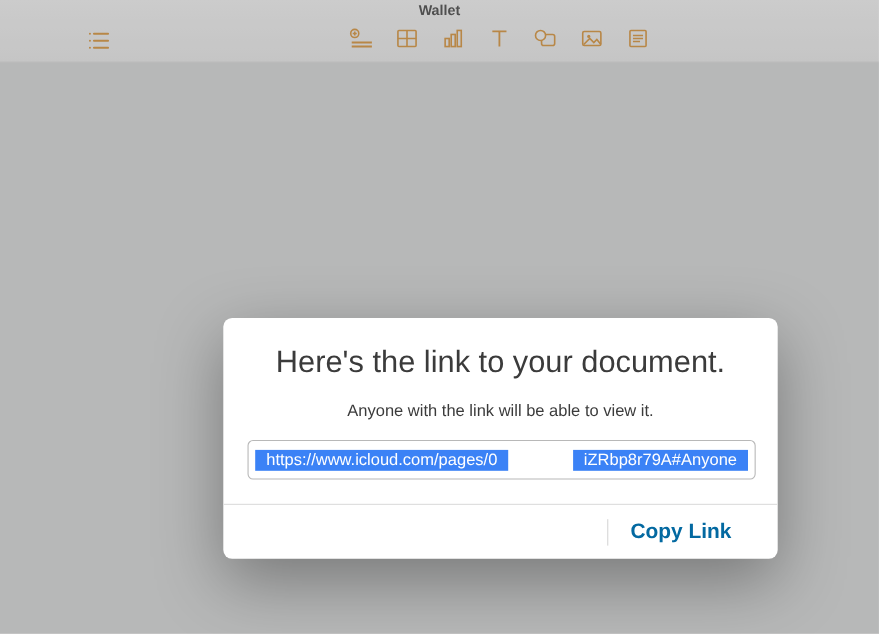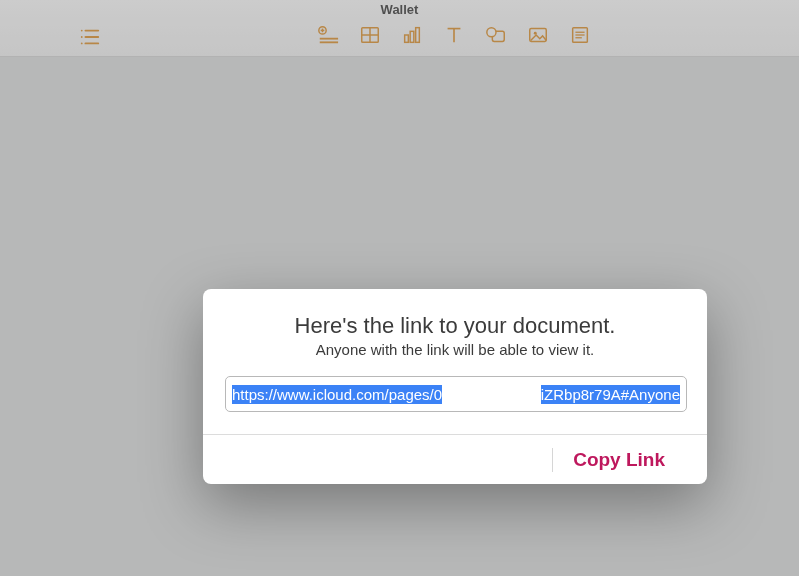--- a/index.html
+++ b/index.html
@@ -75,48 +75,48 @@
     background: #ffffff;
     border-radius: 8px;
     box-shadow: 0 20px 60px rgba(0,0,0,0.35);
     overflow: hidden;
   }
   .dlg-body {
     padding: 24px 22px 18px 22px;
     text-align: center;
   }
   .dlg-title {
-    font-size: 22px;
+    font-size: 28px;
     color: #3b3b3b;
     font-weight: 400;
   }
   .dlg-sub {
     font-size: 15px;
     color: #3b3b3b;
-    margin-top: 2px;
+    margin-top: 20px;
   }
 
   .link-field {
     margin: 18px auto 4px auto;
     width: 462px;
     height: 36px;
     border: 1px solid #b8b8b8;
     border-radius: 5px;
     display: flex;
     align-items: center;
     padding: 0 6px;
     font-size: 15px;
     background: #fff;
     position: relative;
     overflow: hidden;
   }
   .sel-left, .sel-right {
     background: #3b82f6;
     color: #ffffff;
-    padding: 1px 0;
+    padding: 1px 10px;
     white-space: nowrap;
   }
   .sel-gap { flex: 1; }
 
   .dlg-btnrow {
     border-top: 1px solid #dcdcdc;
     height: 50px;
     display: flex;
     align-items: center;
     justify-content: flex-end;
@@ -125,21 +125,21 @@
   }
   .dlg-btn {
     font-size: 19px;
     color: #0b7a8a;
     background: none;
     border: none;
     padding: 6px 20px;
     cursor: pointer;
   }
   .dlg-btn.primary {
-    color: #be185d;
+    color: #0369a1;
     font-weight: 600;
   }
   .btn-sep {
     width: 1px;
     height: 24px;
     background: #d6d6d6;
   }
 
   svg { display: block; }
 </style>

